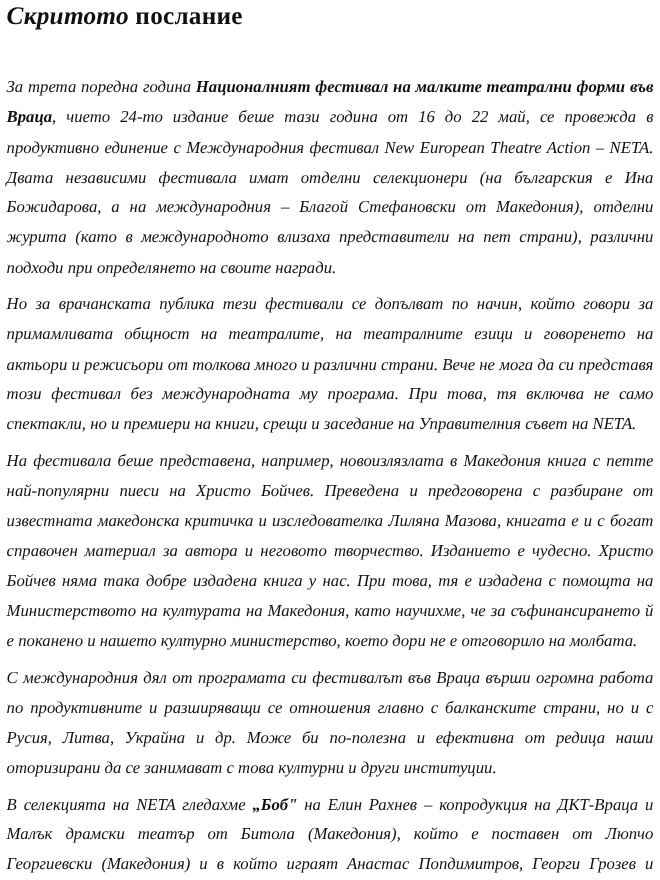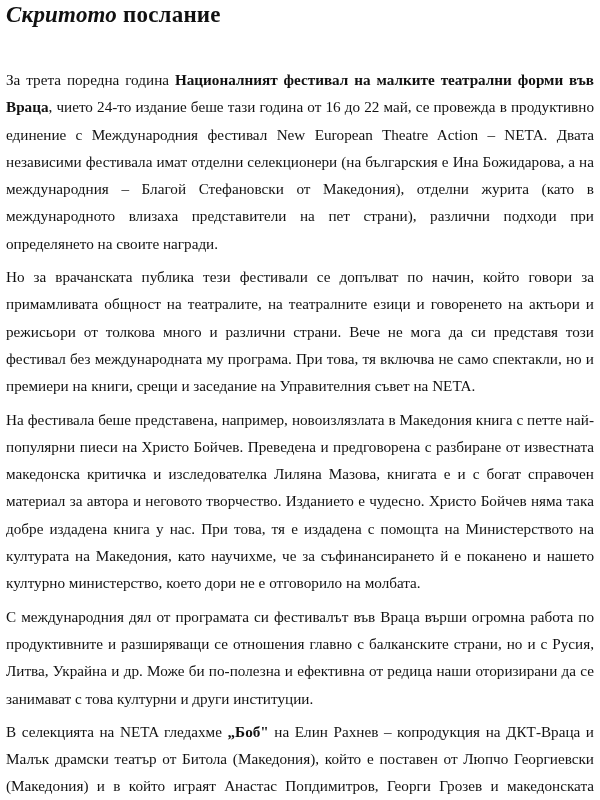--- a/index.html
+++ b/index.html
@@ -13,21 +13,21 @@
     position: absolute; left: 6px; top: 2px;
     font-size: 23px; font-weight: bold; margin: 0;
     letter-spacing: 0.2px;
   }
   .title .it { font-style: italic; }
   .body {
     position: absolute; left: 6px; top: 66px; width: 588px;
     font-size: 15.2px; line-height: 27.3px;
     text-align: justify;
   }
-  .body p { margin: 0 0 6px 0; }
+  .body p { margin: 0 0 6px 0; font-style: italic; }
   b { font-weight: bold; }
 </style>
 </head>
 <body>
 
 <div class="page">
   <h1 class="title"><span class="it">Скритото</span><span> послание</span></h1>
 
   <div class="body">
     <p><span>За трета поредна година </span><b>Националният фестивал на малките театрални форми във Враца</b><span>, чието 24-то издание беше тази година от 16 до 22 май, се провежда в продуктивно единение с Международния фестивал New European Theatre Action – NETA. Двата независими фестивала имат отделни селекционери (на българския е Ина Божидарова, а на международния – Благой Стефановски от Македония), отделни журита (като в международното влизаха представители на пет страни), различни подходи при определянето на своите награди.</span></p>

